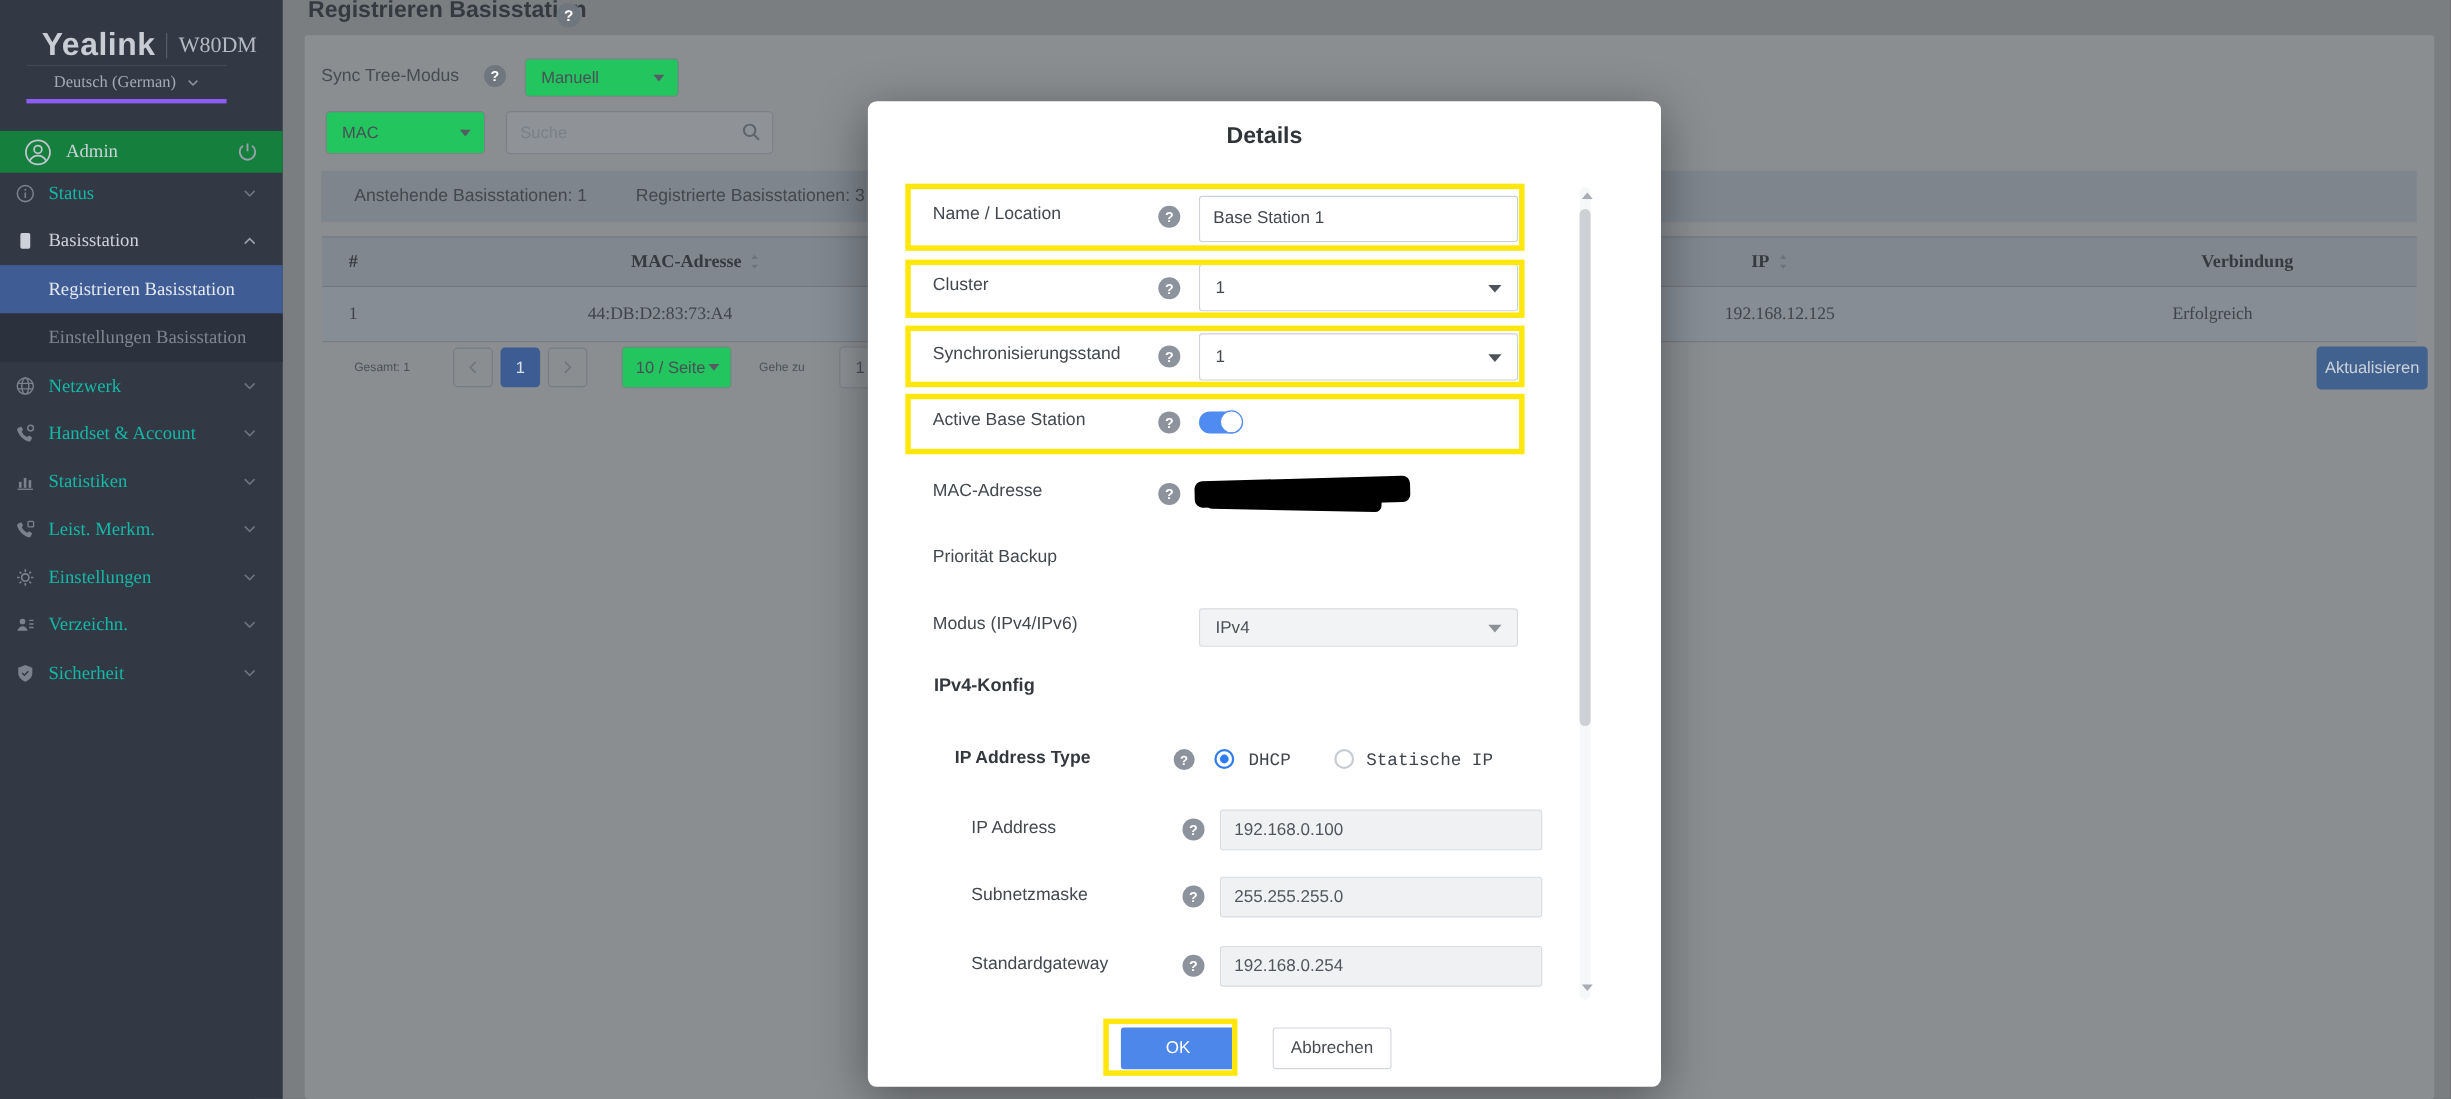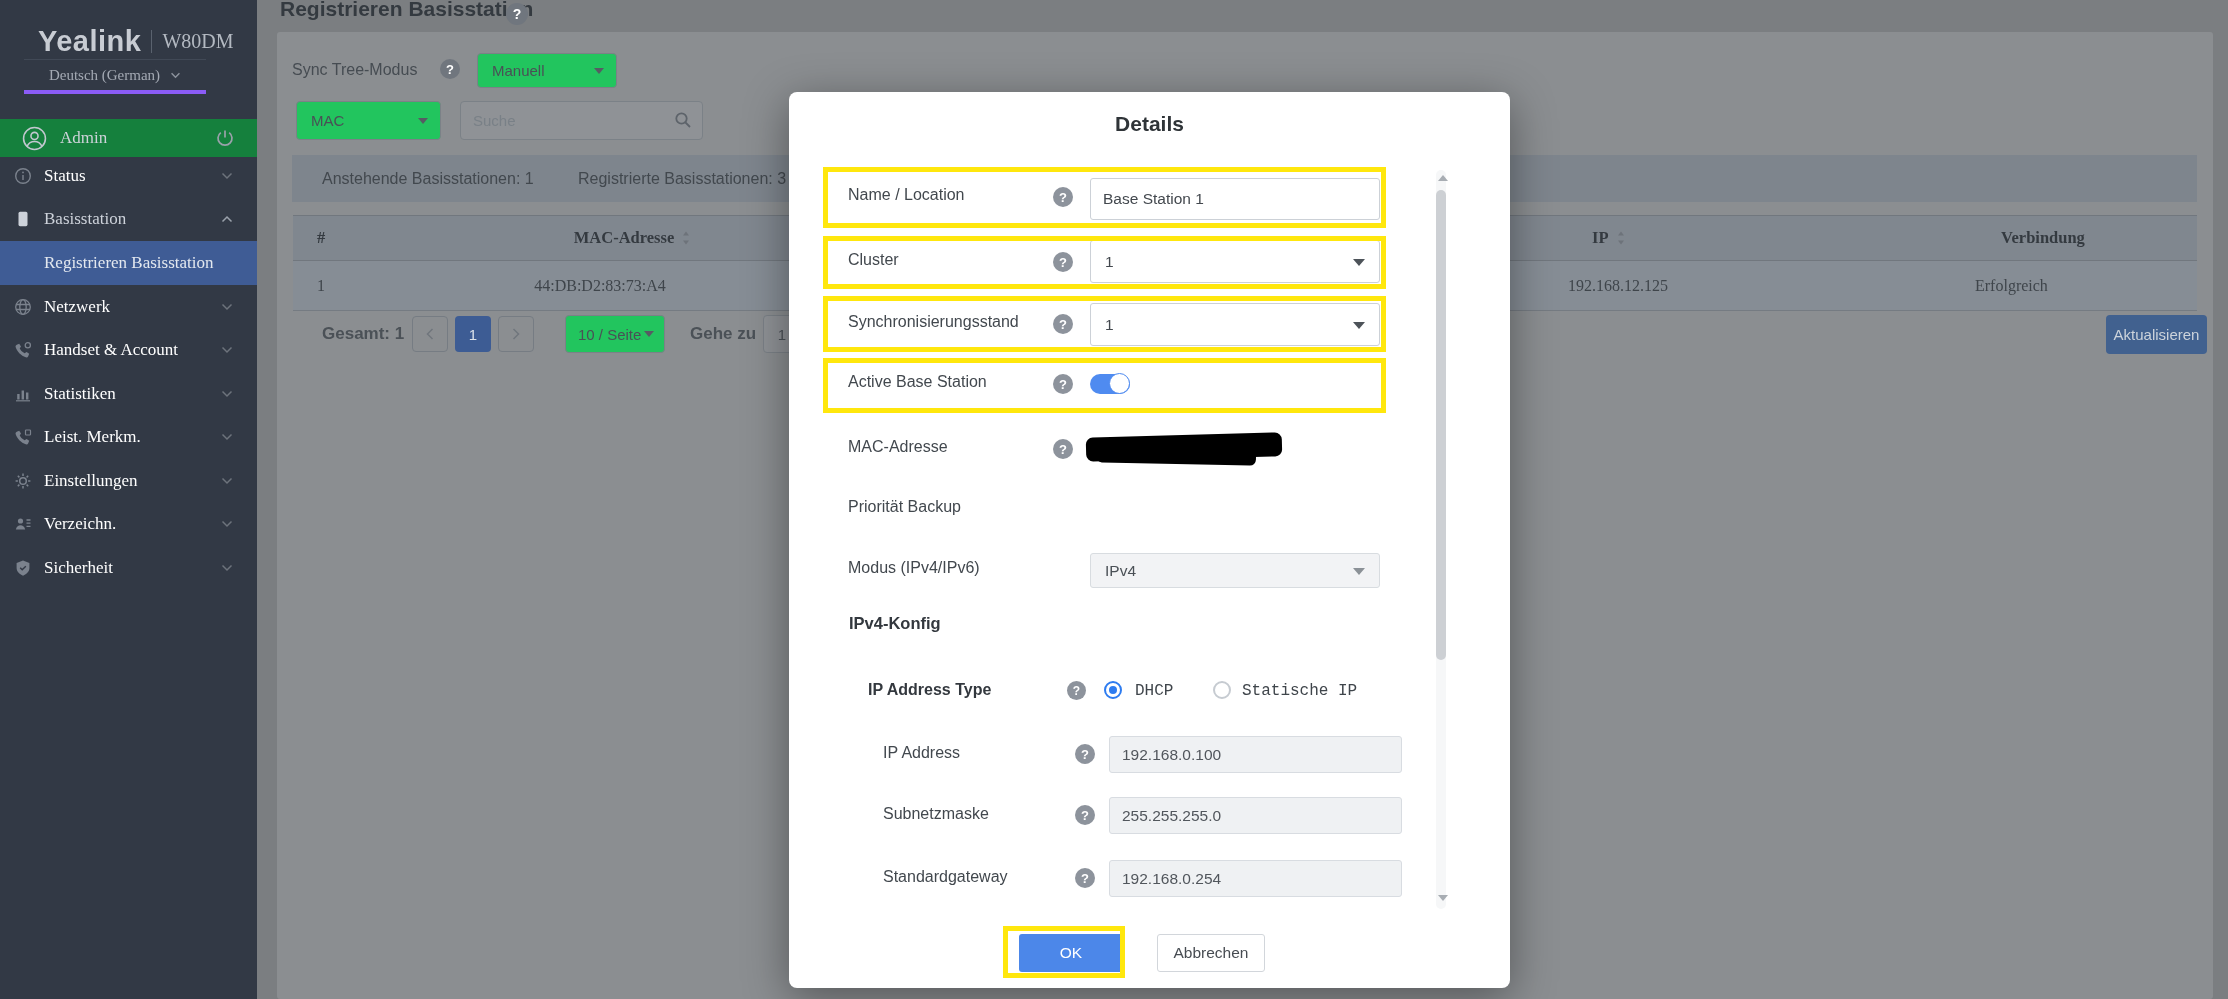--- a/index.html
+++ b/index.html
@@ -13,21 +13,21 @@
   .logo-sep{width:1px;height:23px;background:#5a626e;margin:0 10px;}
   .model{font-family:"Liberation Serif",serif;font-size:20px;color:#b3b9c1;}
   .lang{left:24px;top:59px;width:182px;height:30px;border-top:1px solid #414956;border-bottom:4px solid #8b5cf6;
         display:flex;align-items:center;justify-content:center;gap:10px;
         font-family:"Liberation Serif",serif;font-size:15px;color:#a4aab4;cursor:pointer;}
   .admin{left:0;top:119px;width:257px;height:38px;background:#15803d;display:flex;align-items:center;
          padding:0 22px;box-sizing:border-box;}
   .admin-label{margin-left:13px;font-family:"Liberation Serif",serif;font-size:17px;color:#cdd2d9;flex:1;}
   .nav{left:0;top:154px;width:257px;}
   .nav-item{height:43.5px;display:flex;align-items:center;padding:0 24px 0 14px;cursor:pointer;
-            font-family:"Liberation Serif",serif;font-size:17px;color:#ffffff;}
+            font-family:"Liberation Serif",serif;font-size:17px;color:#14b8a6;}
   .nav-item .ico{width:18px;height:18px;color:#7b828d;flex:0 0 18px;display:flex;}
   .nav-item .lbl{margin-left:12px;flex:1;}
   .nav-item.open{color:#cdd2da;}
   .nav-item.open .ico{color:#cdd2da;}
   .sub-item{height:44px;display:flex;align-items:center;padding-left:44px;cursor:pointer;
             font-family:"Liberation Serif",serif;font-size:17px;background:#2b323d;color:#7e8690;}
   .sub-item.active{background:#3f5c95;color:#e3e8ef;}
   .chev{display:flex;}
   
   .page-title{left:280px;top:-3px;font-size:21px;font-weight:bold;color:#343a40;}
@@ -44,21 +44,21 @@
         border-radius:4px;padding:0 36px 0 12px;font-size:15px;color:#454b51;font-family:"Liberation Sans",sans-serif;}
   .search-box input::placeholder{color:#798087;}
   .infobar{left:15px;top:123px;width:1905px;height:47px;background:#7e858d;font-size:16px;color:#42484e;}
   .infobar span{position:absolute;line-height:47px;}
   .thead{left:16px;top:183px;width:1904px;height:46px;background:#80878f;border-top:1px solid #71777e;
          border-bottom:1px solid #71777e;box-sizing:border-box;
          font-family:"Liberation Serif",serif;font-size:16.5px;font-weight:bold;color:#343a40;}
   .trow{left:16px;top:229px;width:1904px;height:50px;background:#868d95;border-bottom:1px solid #757b82;
         box-sizing:border-box;font-family:"Liberation Serif",serif;font-size:16px;color:#3f454b;cursor:pointer;}
   .hcell,.ccell{position:absolute;display:flex;align-items:center;height:100%;gap:6px;}
-  .pg-text{font-size:17px;color:#4b5157;line-height:38px;font-weight:bold;}
+  .pg-text{font-size:11px;color:#4b5157;line-height:38px;}
   .pg-btn{width:36px;height:36px;border:1px solid #767c83;border-radius:4px;box-sizing:border-box;
           display:flex;align-items:center;justify-content:center;cursor:pointer;}
   .pg-btn.cur{background:#3d5c94;border:none;color:#dbe2ea;font-size:15px;}
   .goto-input{width:38px;height:38px;box-sizing:border-box;border:1px solid #7b8187;border-radius:4px;
           background:#8f9296;text-align:center;font-size:15px;color:#4a5056;font-family:"Liberation Sans",sans-serif;}
   .refresh{left:1829px;top:283px;width:101px;height:39px;background:#41618f;border-radius:4px;border:none;
           color:#ccd3db;font-size:15px;cursor:pointer;font-family:"Liberation Sans",sans-serif;}
   
   .modal{left:789px;top:92px;width:721px;height:896px;background:#ffffff;border-radius:8px;
          box-shadow:0 10px 45px rgba(0,0,0,.4);}
@@ -157,20 +157,23 @@
         <span class="chev">
           <svg width="12" height="8" viewBox="0 0 12 8">
               <path d="M1.5 6.5 6 2l4.5 4.5" fill="none" stroke="#9aa1ab" stroke-width="1.5"></path>
             </svg>
         </span>
       </div>
 
       <div class="sub-item active">
         <span>Registrieren Basisstation</span>
       </div>
+      <div class="sub-item">
+        <span>Einstellungen Basisstation</span>
+      </div>
 
       <div class="nav-item">
         <span class="ico">
           <svg width="18" height="18" viewBox="0 0 18 18" fill="none" stroke="currentColor" stroke-width="1.3">
             <circle cx="9" cy="9" r="7.3"></circle>
               <ellipse cx="9" cy="9" rx="3.2" ry="7.3"></ellipse>
             <path d="M2 6.5h14M2 11.5h14"></path>
           </svg>
         </span>
         <span class="lbl">Netzwerk</span>

